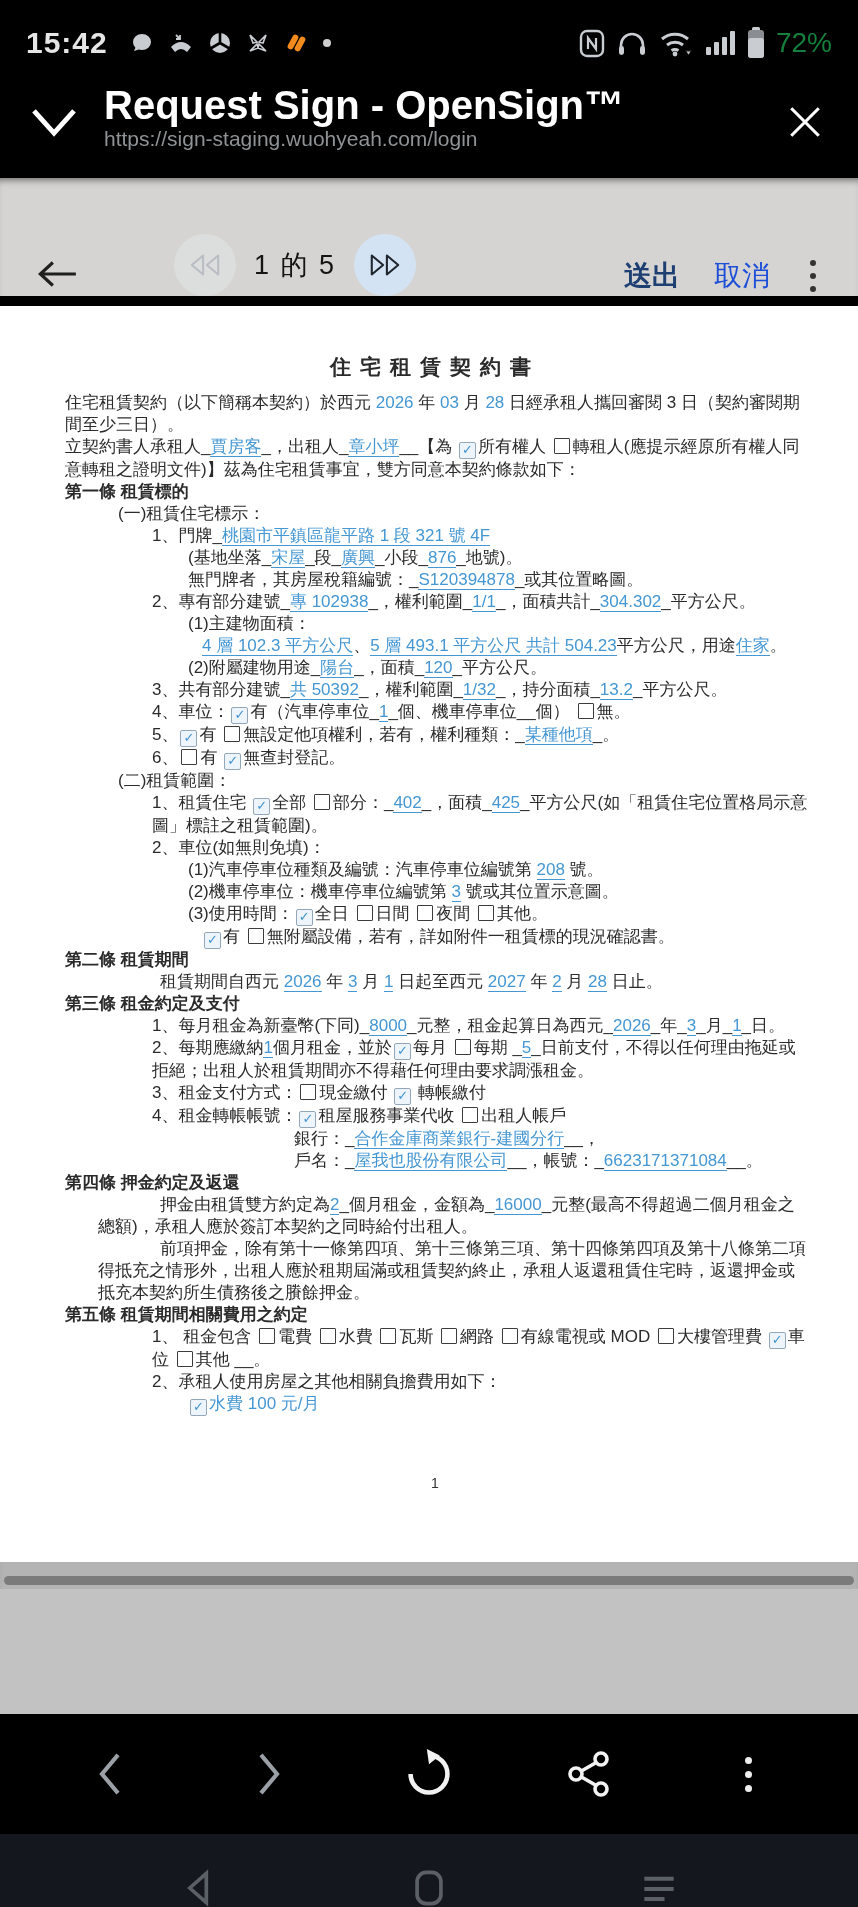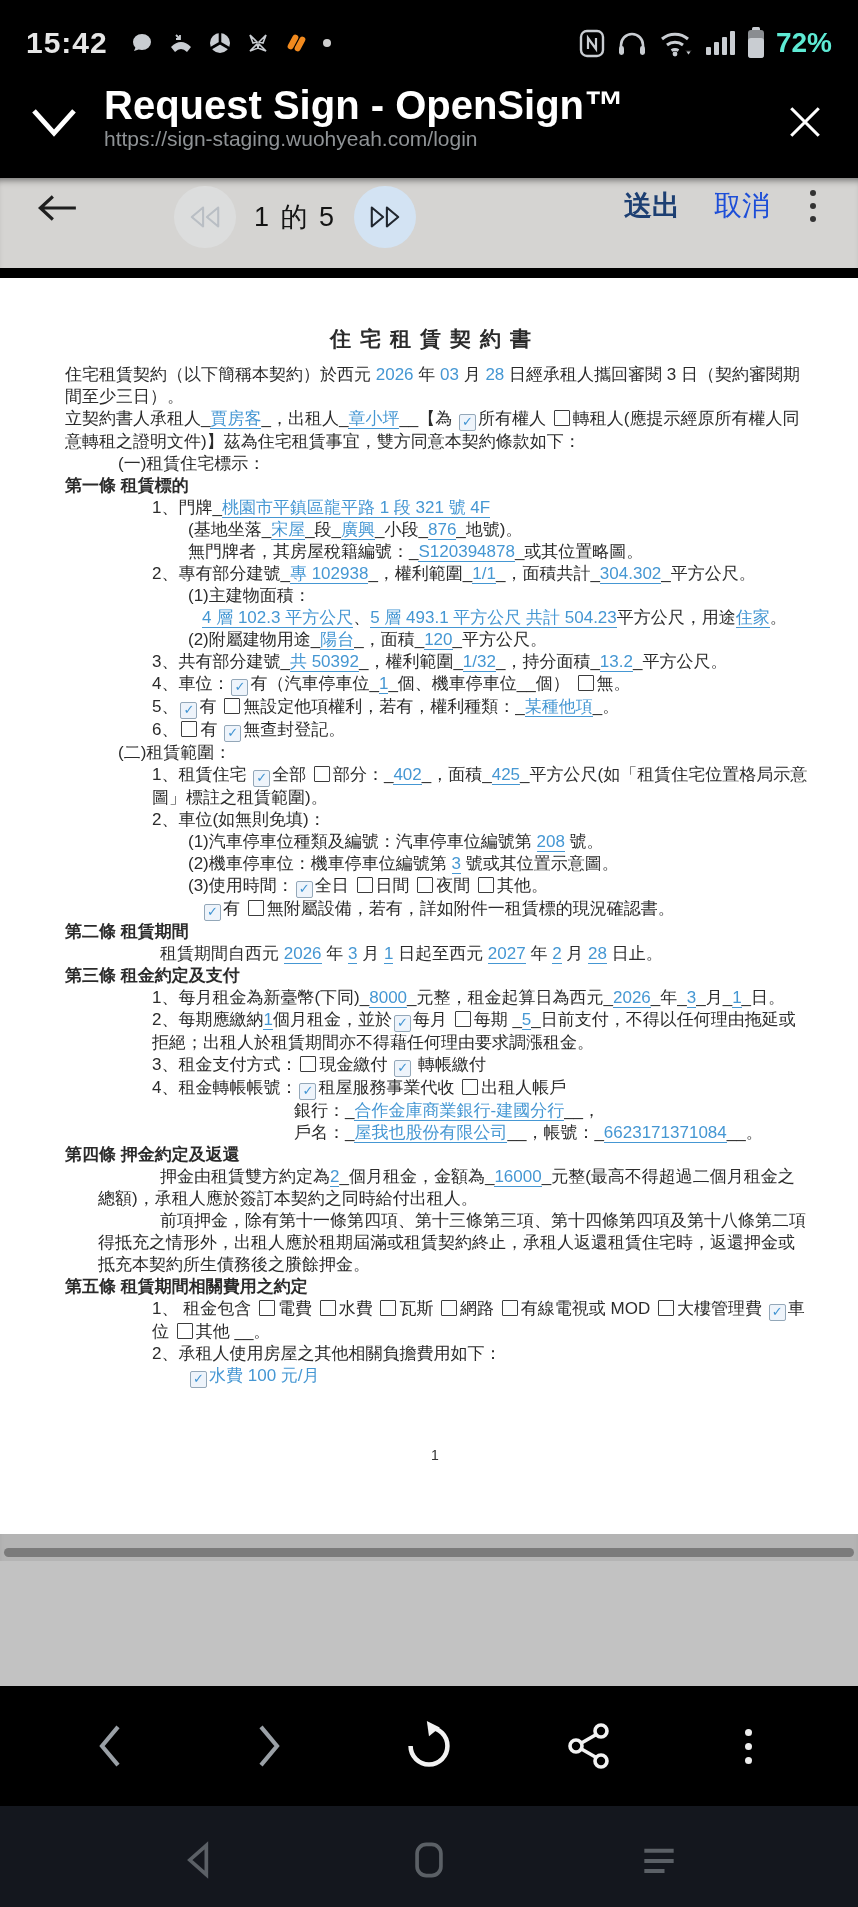--- a/index.html
+++ b/index.html
@@ -3,30 +3,30 @@
 <meta charset="utf-8">
 <style>
   html,body{margin:0;padding:0;background:#000;}
   .screen{position:relative;width:858px;height:1907px;background:#000;overflow:hidden;
     font-family:"Liberation Sans","DejaVu Sans",sans-serif;}
   
   .status-bar{height:85px;display:flex;align-items:center;padding:0 26px;box-sizing:border-box;color:#e6e6e6;}
   .sb-time{font-size:30px;font-weight:600;letter-spacing:1px;}
   .sb-left-icons{display:flex;align-items:center;gap:14px;margin-left:22px;}
   .sb-right{margin-left:auto;display:flex;align-items:center;gap:10px;}
-  .sb-batt-text{font-size:28px;font-weight:700;color:#5eead4;}
+  .sb-batt-text{font-size:28px;font-weight:400;color:#15803d;}
   
   .app-header{height:93px;display:flex;align-items:flex-start;padding:0 18px;box-sizing:border-box;}
   .hdr-chevron{width:72px;height:70px;display:flex;align-items:center;justify-content:center;margin-top:2px;}
   .hdr-text{flex:1;min-width:0;padding-left:14px;}
   .hdr-title{color:#fff;font-size:40px;font-weight:700;line-height:40px;white-space:nowrap;}
   .hdr-url{color:#8f9396;font-size:21px;line-height:28px;white-space:nowrap;overflow:hidden;}
   .hdr-close{width:70px;height:70px;display:flex;align-items:center;justify-content:center;margin-left:8px;margin-top:2px;}
   
-  .toolbar{height:90px;background:#d5d4d2;display:flex;align-items:flex-start;padding:8px 30px;box-sizing:border-box;
+  .toolbar{height:118px;background:#d5d4d2;display:flex;align-items:flex-end;padding:0 30px;box-sizing:border-box;
     box-shadow:inset 0 7px 7px -5px rgba(0,0,0,.5);}
   .tb-back{width:52px;height:44px;display:flex;align-items:center;justify-content:center;}
   .tb-pager{display:flex;align-items:center;gap:18px;margin-left:92px;}
   .tb-circle{width:62px;height:62px;border-radius:50%;display:flex;align-items:center;justify-content:center;}
   .tb-prev{background:#dcdddd;}
   .tb-next{background:#d3e3f3;}
   .tb-pageind{font-size:27px;color:#141414;letter-spacing:2px;}
   .tb-right{margin-left:auto;display:flex;align-items:center;gap:34px;padding-right:6px;}
   .tb-submit{font-size:28px;font-weight:700;color:#1d3f72;}
   .tb-cancel{font-size:28px;color:#1d4ed8;}
@@ -173,22 +173,22 @@
           <i></i>
         </span>
     </div>
   </div>
 
   <div class="doc-area">
     <div class="page" id="contract-page">
         <div class="line t-title"><span class="seg-t">住宅租賃契約書</span></div>
         <div class="line p0"><span class="seg-t"> 住宅租賃契約（以下簡稱本契約）於西元 </span><span class="seg-n">2026</span><span class="seg-t"> 年 </span><span class="seg-n">03</span><span class="seg-t"> 月 </span><span class="seg-n">28</span><span class="seg-t"> 日經承租人攜回審閱 3 日（契約審閱期間至少三日）。</span></div>
         <div class="line p0"><span class="seg-t">立契約書人承租人_</span><span class="seg-v">賈房客</span><span class="seg-t">_，出租人_</span><span class="seg-v">章小坪</span><span class="seg-t">__【為 </span><span class="cbx">✓</span><span class="seg-t">所有權人 </span><span class="ebx"></span><span class="seg-t">轉租人(應提示經原所有權人同意轉租之證明文件)】茲為住宅租賃事宜，雙方同意本契約條款如下：</span></div>
+        <div class="line h p0"><span class="seg-t">第一條 租賃標的</span></div>
         <div class="line i1"><span class="seg-t">(一)租賃住宅標示：</span></div>
-        <div class="line h p0"><span class="seg-t">第一條 租賃標的</span></div>
         <div class="line i2"><span class="seg-t">1、門牌_</span><span class="seg-v">桃園市平鎮區龍平路 1 段 321 號 4F</span></div>
         <div class="line i3"><span class="seg-t">(基地坐落_</span><span class="seg-v">宋屋</span><span class="seg-t">_段_</span><span class="seg-v">廣興</span><span class="seg-t">_小段_</span><span class="seg-v">876</span><span class="seg-t">_地號)。</span></div>
         <div class="line i3"><span class="seg-t">無門牌者，其房屋稅籍編號：_</span><span class="seg-v">S120394878</span><span class="seg-t">_或其位置略圖。</span></div>
         <div class="line i2"><span class="seg-t">2、專有部分建號_</span><span class="seg-v">專 102938</span><span class="seg-t">_，權利範圍_</span><span class="seg-v">1/1</span><span class="seg-t">_，面積共計_</span><span class="seg-v">304.302</span><span class="seg-t">_平方公尺。</span></div>
         <div class="line i3"><span class="seg-t">(1)主建物面積：</span></div>
         <div class="line i4"><span class="seg-v">4 層 102.3 平方公尺</span><span class="seg-t">、</span><span class="seg-v">5 層 493.1 平方公尺 共計 504.23</span><span class="seg-t">平方公尺，用途</span><span class="seg-v">住家</span><span class="seg-t">。</span></div>
         <div class="line i3"><span class="seg-t">(2)附屬建物用途_</span><span class="seg-v">陽台</span><span class="seg-t">_，面積_</span><span class="seg-v">120</span><span class="seg-t">_平方公尺。</span></div>
         <div class="line i2"><span class="seg-t">3、共有部分建號_</span><span class="seg-v">共 50392</span><span class="seg-t">_，權利範圍_</span><span class="seg-v">1/32</span><span class="seg-t">_，持分面積_</span><span class="seg-v">13.2</span><span class="seg-t">_平方公尺。</span></div>
         <div class="line i2"><span class="seg-t">4、車位：</span><span class="cbx">✓</span><span class="seg-t">有（汽車停車位_</span><span class="seg-v">1</span><span class="seg-t">_個、機車停車位__個） </span><span class="ebx"></span><span class="seg-t">無。</span></div>
         <div class="line i2"><span class="seg-t">5、</span><span class="cbx">✓</span><span class="seg-t">有 </span><span class="ebx"></span><span class="seg-t">無設定他項權利，若有，權利種類：_</span><span class="seg-v">某種他項</span><span class="seg-t">_。</span></div>

